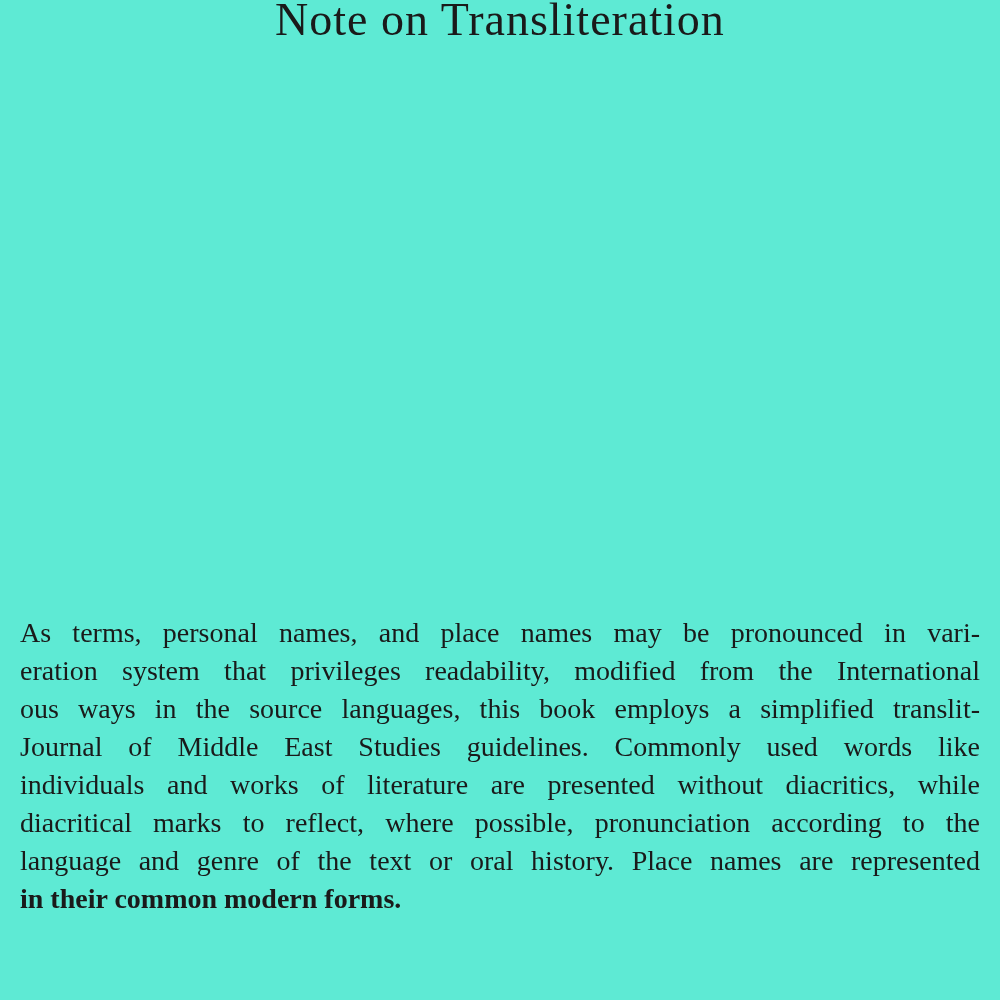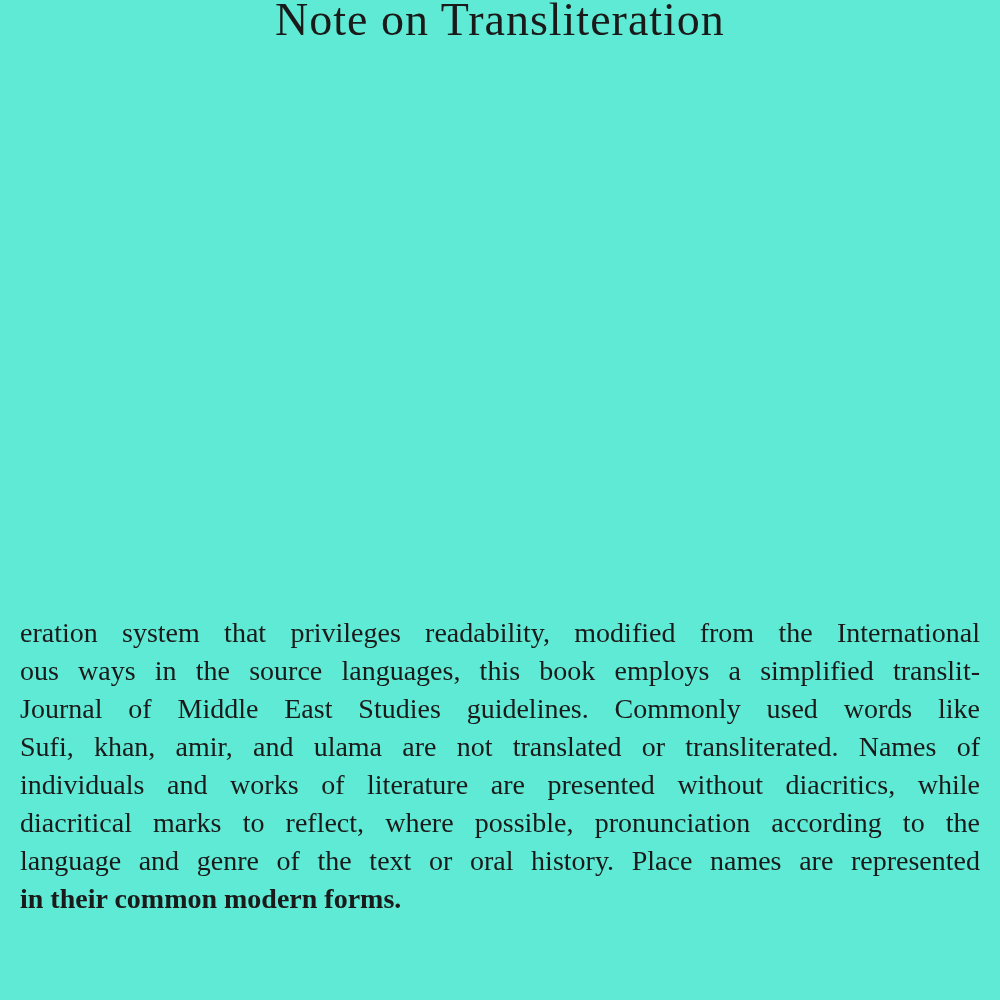--- a/index.html
+++ b/index.html
@@ -48,22 +48,22 @@
     font-weight: bold;
   }
 </style>
 </head>
 <body>
 
 <div id="book-page">
   <h1 id="page-title">Note on Transliteration</h1>
 
   <div id="body-paragraph">
+      <div class="line">As terms, personal names, and place names may be pronounced in vari-</div>
       <div class="line">eration system that privileges readability, modified from the International</div>
       <div class="line">ous ways in the source languages, this book employs a simplified translit-</div>
       <div class="line">Journal of Middle East Studies guidelines. Commonly used words like</div>
-      <div class="line">Sufi, khan, amir, and ulama are not translated or transliterated. Names of</div>
       <div class="line">individuals and works of literature are presented without diacritics, while</div>
       <div class="line">diacritical marks to reflect, where possible, pronunciation according to the</div>
       <div class="line">language and genre of the text or oral history. Place names are represented</div>
       <div class="line last">in their common modern forms.</div>
     </div>
 </div>
 
 </body></html>

